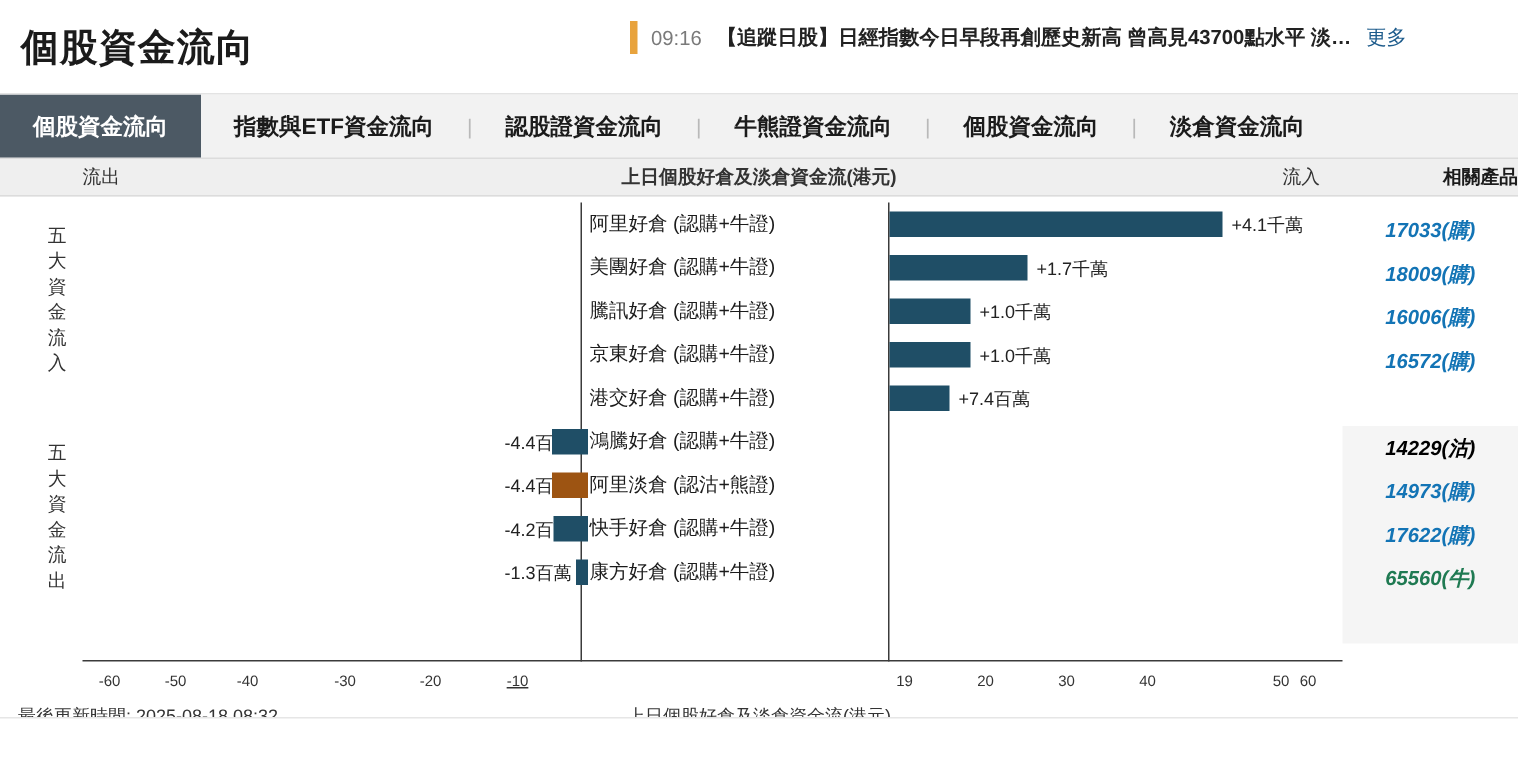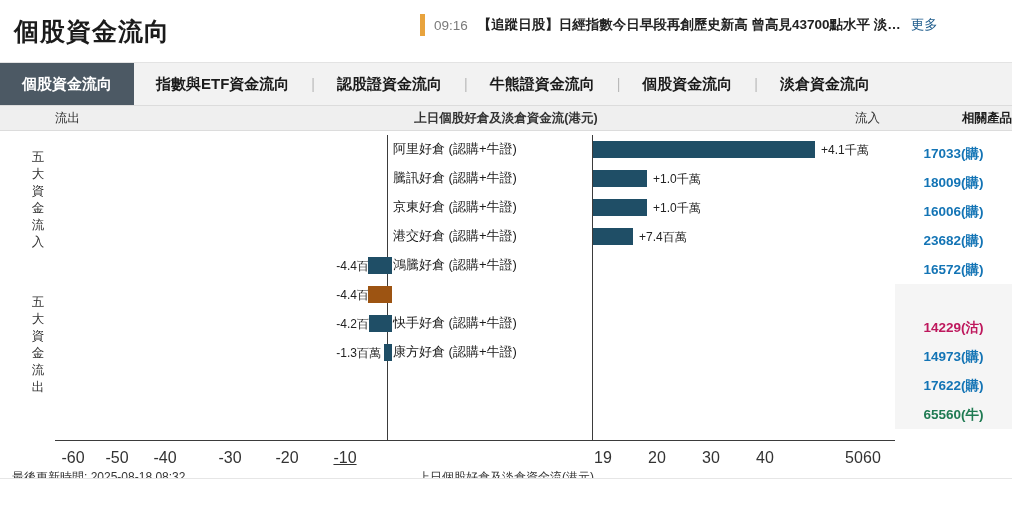--- a/index.html
+++ b/index.html
@@ -87,39 +87,39 @@
     position:absolute;top:6px;height:17px;
   }
   .row .bar.pos{left:538px;background:#1f4e66;}
   .row .bar.neg{background:#1f4e66;}
   .row .bar.negorange{background:#9d5412;}
   .row .valpos{
     position:absolute;top:7px;font-size:12px;color:#222;white-space:nowrap;
   }
   
   .prodcol{
-    position:absolute;left:895px;top:8px;width:117px;
+    position:absolute;left:895px;top:8px;width:117px;font-style:italic;
   }
   .prod{
     height:29px;display:flex;align-items:center;justify-content:center;
     font-size:13.5px;font-weight:bold;
   }
   .prod.blue{color:#1374b5;}
-  .prod.orange{color:#be185d;}
+  .prod.orange{color:#000000;}
   .prod.green{color:#1f7a52;}
   .prod.empty{color:transparent;}
   .shade{
     position:absolute;left:895px;top:153px;width:117px;height:145px;background:#f5f5f5;
   }
   
   .xaxis{
     position:absolute;left:55px;top:318px;width:840px;height:16px;
   }
   .tick{
-    position:absolute;font-size:16px;color:#333;transform:translateX(-50%);
+    position:absolute;font-size:10px;color:#333;transform:translateX(-50%);
   }
   
   .footer{
     position:relative;height:40px;border-top:0;font-size:12px;color:#333;
   }
   .f-left{position:absolute;left:12px;top:8px;}
   .f-center{position:absolute;left:0;right:0;top:8px;text-align:center;}
   .bottom-rule{position:absolute;left:0;right:0;bottom:0;height:22px;background:#ffffff;border-top:1px solid #e6e6e6;}
 </style>
 </head>
@@ -170,20 +170,25 @@
     <div class="left-line"></div>
     <div class="zero-line"></div>
     <div class="bottom-line"></div>
 
     <div class="row">
       <div class="label">阿里好倉 (認購+牛證)</div>
       <div class="bar pos" style="width:222px;"></div>
       <div class="valpos" style="left:766px;">+4.1千萬</div>
     </div>
 
+    <div class="row">
+      <div class="label">美團好倉 (認購+牛證)</div>
+      <div class="bar pos" style="width:92px;"></div>
+      <div class="valpos" style="left:636px;">+1.7千萬</div>
+    </div>
 
     <div class="row">
       <div class="label">騰訊好倉 (認購+牛證)</div>
       <div class="bar pos" style="width:54px;"></div>
       <div class="valpos" style="left:598px;">+1.0千萬</div>
     </div>
 
     <div class="row">
       <div class="label">京東好倉 (認購+牛證)</div>
       <div class="bar pos" style="width:54px;"></div>
@@ -198,41 +203,41 @@
 
     <div class="row">
       <div class="valneg">-4.4百萬</div>
       <div class="bar neg" style="left:313px;width:24px;"></div>
       <div class="label">鴻騰好倉 (認購+牛證)</div>
     </div>
 
     <div class="row">
       <div class="valneg">-4.4百萬</div>
       <div class="bar negorange" style="left:313px;width:24px;"></div>
+      <div class="label">阿里淡倉 (認沽+熊證)</div>
     </div>
 
     <div class="row">
       <div class="valneg">-4.2百萬</div>
       <div class="bar neg" style="left:314px;width:23px;"></div>
       <div class="label">快手好倉 (認購+牛證)</div>
     </div>
 
 
     <div class="row">
       <div class="valneg">-1.3百萬</div>
       <div class="bar neg" style="left:329px;width:8px;"></div>
       <div class="label">康方好倉 (認購+牛證)</div>
     </div>
   </div>
 
   <div class="prodcol">
     <div class="prod blue">17033(購)</div>
     <div class="prod blue">18009(購)</div>
     <div class="prod blue">16006(購)</div>
-    <div class="prod blue">23682(購)</div>
     <div class="prod blue">16572(購)</div>
     <div class="prod empty"></div>
     <div class="prod orange">14229(沽)</div>
     <div class="prod blue">14973(購)</div>
     <div class="prod blue">17622(購)</div>
     <div class="prod green">65560(牛)</div>
   </div>
 
   <div class="xaxis">
     <div class="tick" style="left:18px;">-60</div>

